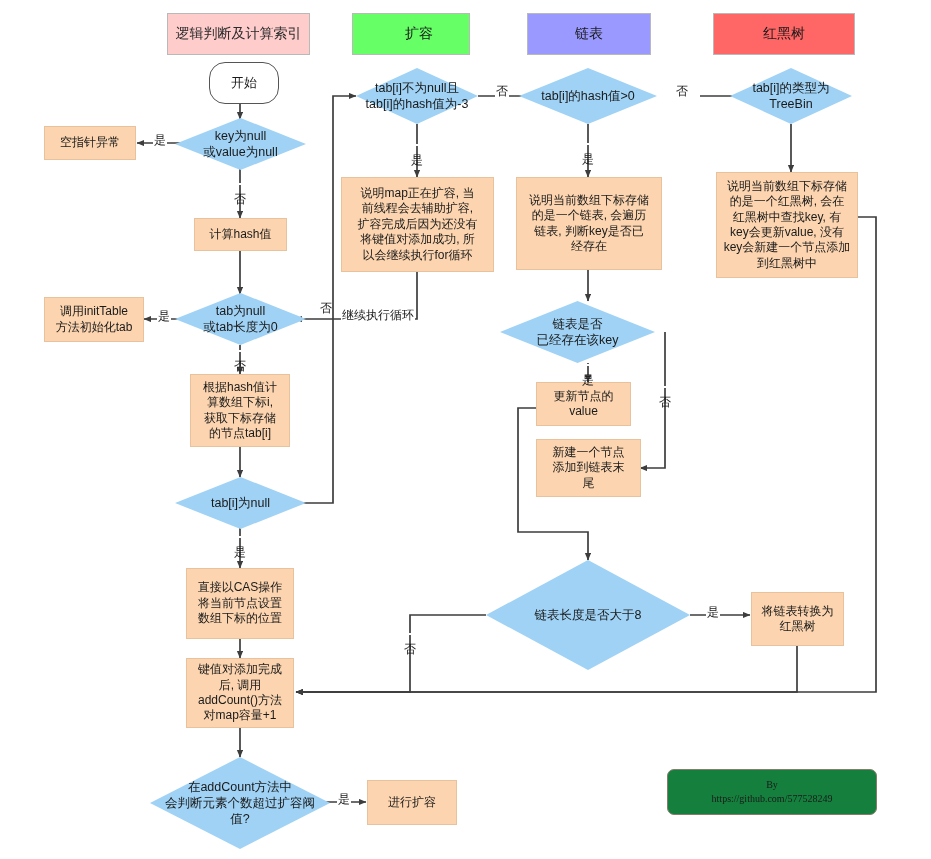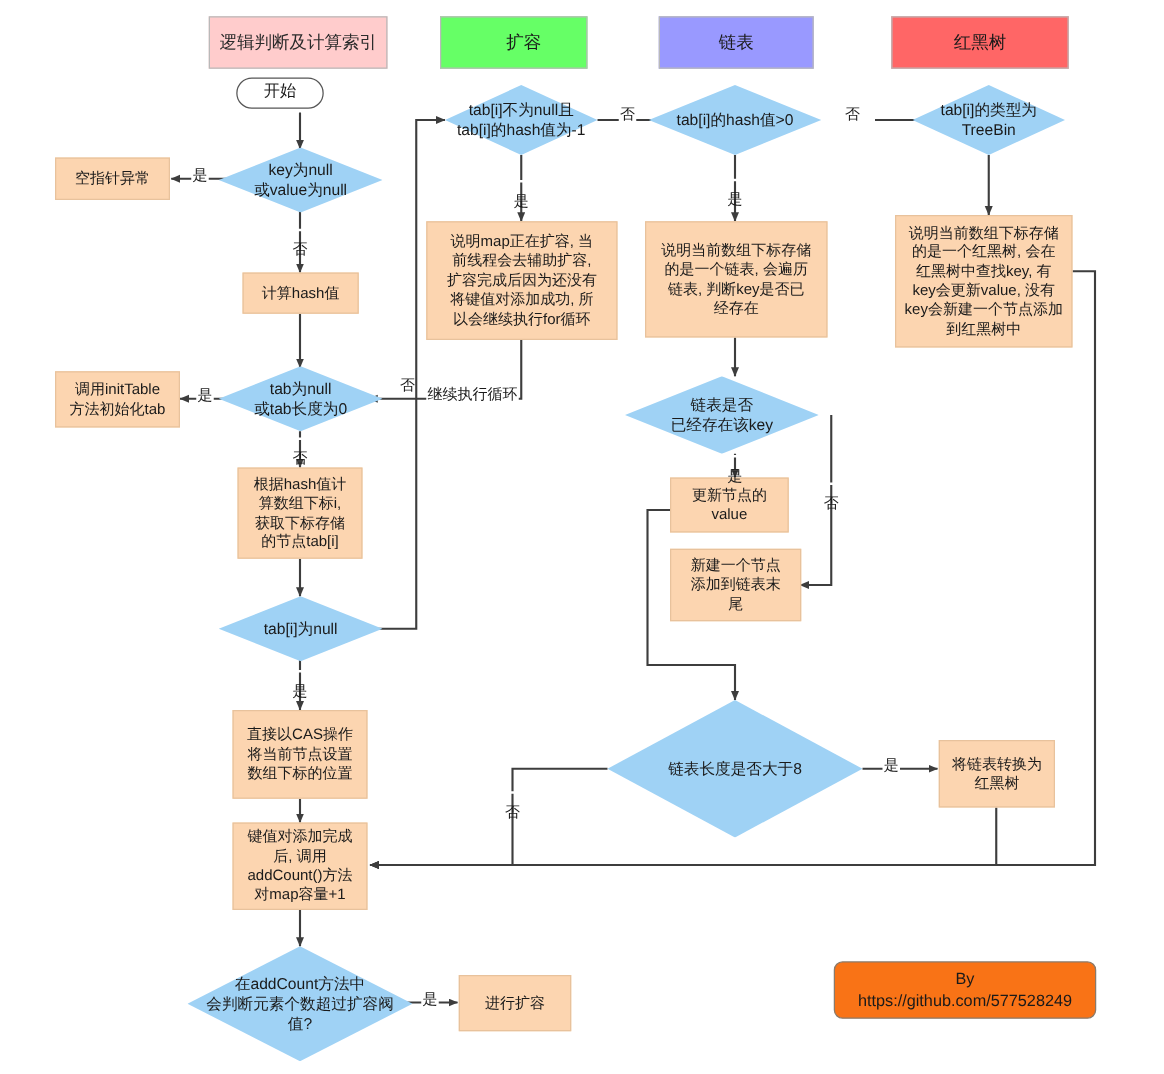--- a/index.html
+++ b/index.html
@@ -51,25 +51,26 @@
     background: #fcd5b0;
     border: 1px solid #e8c29c;
   }
   .terminator {
     background: #ffffff;
     border: 1.6px solid #555555;
     border-radius: 16px;
     font-size: 13px;
   }
   .credit {
-    background: #f97316;
+    background: #15803d;
     border: 1px solid #8a7a6a;
     border-radius: 7px;
-    font-size: 13px;
+    font-size: 10px;
     line-height: 1.4;
+    font-family: Liberation Serif, serif;
   }
   .diamond-wrap {
     position: absolute;
     box-sizing: border-box;
   }
   .diamond-wrap svg.dshape {
     position: absolute;
     left: 0; top: 0;
     width: 100%; height: 100%;
   }
@@ -170,21 +171,21 @@
   </svg>
 
   <div class="node header-box hdr-pink" style="left:167px; top:13px; width:143px; height:42px;">逻辑判断及计算索引</div>
 
   <div class="node header-box hdr-green" style="left:352px; top:13px; width:118px; height:42px;padding-left:20px;">扩容</div>
 
   <div class="node header-box hdr-purple" style="left:527px; top:13px; width:124px; height:42px;">链表</div>
 
   <div class="node header-box hdr-red" style="left:713px; top:13px; width:142px; height:42px;">红黑树</div>
 
-  <div class="node terminator" style="left:189px; top:62px; width:70px; height:25px;font-family:Liberation Mono, monospace;">开始</div>
+  <div class="node terminator" style="left:209px; top:62px; width:70px; height:42px;">开始</div>
 
   <div class="diamond-wrap" style="left:175px; top:118px; width:131px; height:52px;">
     <svg class="dshape" viewBox="0 0 131 52" preserveAspectRatio="none">
       <polygon points="65.5,0 131,26 65.5,52 0,26" fill="#9fd2f5"></polygon>
     </svg>
     <div class="diamond-label">key为null
 或value为null</div>
   </div>
 
   <div class="node proc" style="left:44px; top:126px; width:92px; height:34px;">空指针异常</div>
@@ -232,21 +233,21 @@
 值?</div>
   </div>
 
   <div class="node proc" style="left:367px; top:780px; width:90px; height:45px;">进行扩容</div>
 
   <div class="diamond-wrap" style="left:356px; top:68px; width:122px; height:56px;">
     <svg class="dshape" viewBox="0 0 122 56" preserveAspectRatio="none">
       <polygon points="61,0 122,28 61,56 0,28" fill="#9fd2f5"></polygon>
     </svg>
     <div class="diamond-label">tab[i]不为null且
-tab[i]的hash值为-1</div>
+tab[i]的hash值为-3</div>
   </div>
 
   <div class="node proc" style="left:341px; top:177px; width:153px; height:95px;">说明map正在扩容, 当
 前线程会去辅助扩容,
 扩容完成后因为还没有
 将键值对添加成功, 所
 以会继续执行for循环</div>
 
   <div class="diamond-wrap" style="left:519px; top:68px; width:138px; height:56px;">
     <svg class="dshape" viewBox="0 0 138 56" preserveAspectRatio="none">

